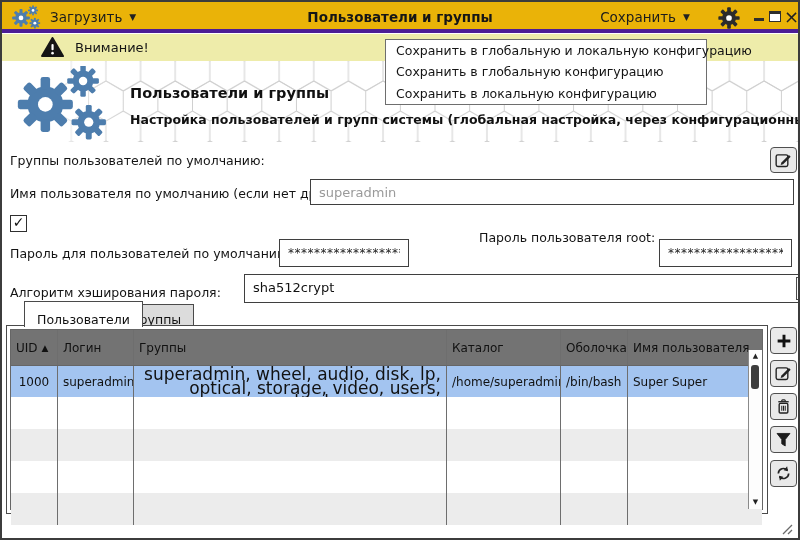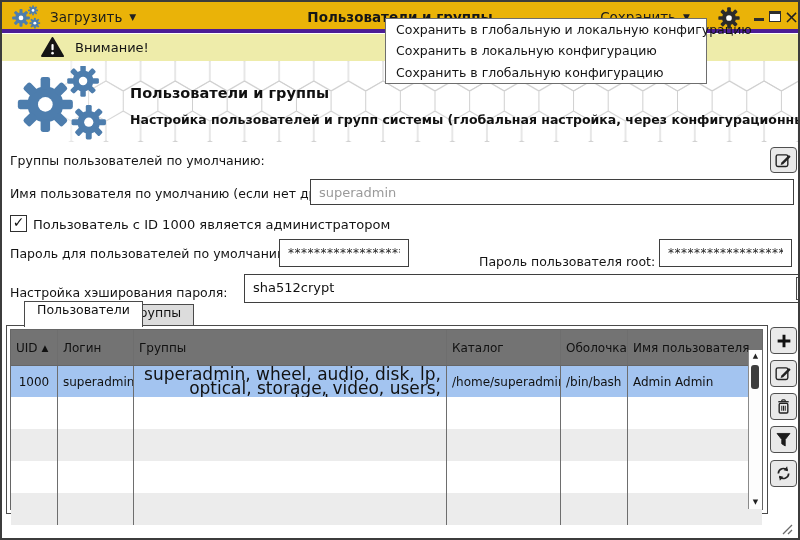--- a/index.html
+++ b/index.html
@@ -24,21 +24,21 @@
   .win-max { position:absolute; left:767px; top:9px; width:12px; height:11px;
              border:1.6px solid #2e2e2e; border-top:3.4px solid #2e2e2e; background:#fff; }
   .win-close { position:absolute; left:782px; top:3px; font-size:18px; color:#222; line-height:24px; }
 
   
   .warnbar { position:absolute; left:0; right:0; top:32px; height:27px; background:#eeecaa; z-index:1; }
   .warn-icon { position:absolute; left:39px; top:3px; }
   .warn-text { position:absolute; left:73px; top:6px; font-size:13px; color:#141414; }
 
   
-  .menu { position:absolute; left:383px; top:16px; width:322px; background:#fff;
+  .menu { position:absolute; left:383px; top:37px; width:322px; background:#fff;
           border:1px solid #6e6e6e; z-index:9; }
   .menu-item { height:21.4px; padding:3px 10px 0 10px; font-size:12.5px; color:#141414; white-space:nowrap; }
 
   
   .hexheader { position:absolute; left:0; right:0; top:59px; height:81px; background:#fff; overflow:hidden; }
   .hexbg { position:absolute; left:0; top:-10px; }
   .logo-lg { position:absolute; left:12px; top:5px; }
   .hd-title { position:absolute; left:128px; top:24px; font-size:14.5px; font-weight:700; }
   .hd-sub { position:absolute; left:128px; top:51px; font-size:12.5px; font-weight:700; white-space:nowrap; }
 
@@ -53,21 +53,21 @@
   .cbox { position:absolute; left:8px; top:213px; width:17px; height:17px; border:1.7px solid #2f2f2f;
           background:#fff; font-size:14px; line-height:13px; text-align:center; font-weight:700; }
   .combo { position:absolute; left:218px; top:272px; width:577px; height:29px;
            border:1.5px solid #3f3f3f; background:#fff;margin-left:24px; }
   .combo-val { position:absolute; left:8px; top:5px; font-size:13px; }
   .combo-arrow { position:absolute; right:2px; top:2px; bottom:2px; width:22px; border:1.4px solid #4a4a4a;
                  background:#fbfbfb; display:flex; align-items:center; justify-content:center; font-size:9px; }
 
   
   .tab { position:absolute; border:1.5px solid #4a4a4a; border-bottom:none; font-size:12.5px;
-         display:flex; align-items:flex-start; padding:0 12px; }
+         display:flex; align-items:flex-end; padding:0 12px; }
   .tab-active { left:22px; top:299px; height:26px; background:#fff; z-index:3; }
   .tab-idle { left:117px; top:302px; height:23px; background:#dcdcdc; z-index:1; }
   .panel { position:absolute; left:4px; top:323px; width:762px; height:189px;
            border:1.5px solid #4a4a4a; background:#fff; z-index:2; }
   .table { position:absolute; left:8px; top:327px; width:753px; height:181px;
            border:1px solid #666; background:#fff; z-index:3; }
   .trow { display:grid; grid-template-columns:47px 76px 313px 114px 67px auto; }
   .th, .td { padding:1px 5px; border-right:1px solid #6e6e6e; font-size:12px; overflow:hidden; }
   .th:last-child, .td:last-child { border-right:none; }
   .thead { height:36px; background:#737373; border-bottom:1px solid #666; }
@@ -178,28 +178,27 @@
         <use href="#i-edit"></use>
       </svg>
   </div>
 
   <div class="flabel" style="left:8px; top:184px;">Имя пользователя по умолчанию (если нет других):</div>
   <input class="fbox ghost" style="left: 308px; top: 177px; width: 484px; height: 26px;" value="superadmin">
 
   <div class="cbox">
     <span>✓</span>
   </div>
-  <div class="flabel" style="left:31px; top:215px; font-size:13px;">Пользователь с ID 1000 является администратором</div>
 
   <div class="flabel" style="left:8px; top:244px;">Пароль для пользователей по умолчанию:</div>
   <input class="fbox pw" style="left: 277px; top: 237px; width: 130px; height: 28px;" value="******************">
-  <div class="flabel" style="left:477px; top:252px;">Пароль пользователя root:</div>
+  <div class="flabel" style="left:477px; top:228px;">Пароль пользователя root:</div>
   <input class="fbox pw" style="left: 657px; top: 237px; width: 133px; height: 28px;" value="******************">
 
-  <div class="flabel" style="left:8px; top:283px;">Настройка хэширования пароля:</div>
+  <div class="flabel" style="left:8px; top:283px;">Алгоритм хэширования пароля:</div>
   <div class="combo">
     <div class="combo-val">sha512crypt</div>
     <div class="combo-arrow">
       <span>▼</span>
     </div>
   </div>
 
   <div class="tab tab-active">
     <span>Пользователи</span>
   </div>
@@ -229,21 +228,21 @@
       <div class="th">
           <span>Имя пользователя</span>
         </div>
     </div>
     <div class="trow row-sel">
       <div class="td" style="justify-content:center;">1000</div>
       <div class="td">superadmin</div>
       <div class="td td-wrap" style="font-size:17px; line-height:14px;">superadmin, wheel, audio, disk, lp, optical, storage, video, users, sambashare, scanner</div>
       <div class="td">/home/superadmin</div>
       <div class="td">/bin/bash</div>
-      <div class="td">Admin Admin</div>
+      <div class="td">Super Super</div>
     </div>
     <div class="trow row-empty">
       <div class="td"></div>
         <div class="td"></div>
         <div class="td"></div>
         <div class="td"></div>
         <div class="td"></div>
         <div class="td"></div>
     </div>
     <div class="trow row-empty row-alt">
@@ -310,17 +309,17 @@
       </svg>
     </div>
   </div>
 
   <svg class="grip" width="18" height="18">
     <path d="M16 7 L7 16 M16 12 L12 16" stroke="#6b6b6b" stroke-width="1.3" fill="none"></path>
   </svg>
 
   <div class="menu">
     <div class="menu-item">Сохранить в глобальную и локальную конфигурацию</div>
+    <div class="menu-item">Сохранить в глобальную конфигурацию</div>
     <div class="menu-item">Сохранить в локальную конфигурацию</div>
-    <div class="menu-item">Сохранить в глобальную конфигурацию</div>
   </div>
 
 </div>
 
 </body></html>

